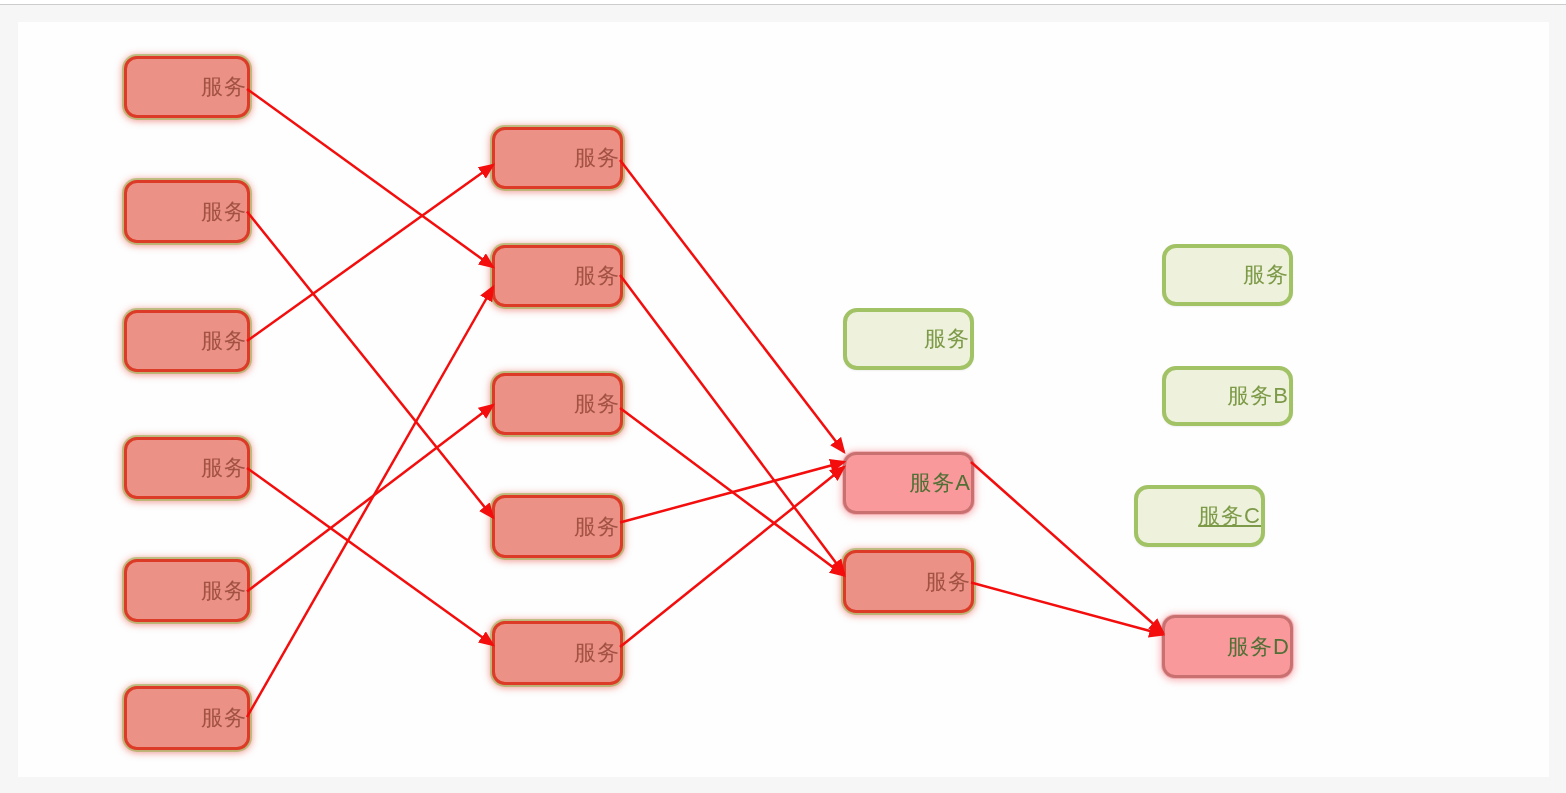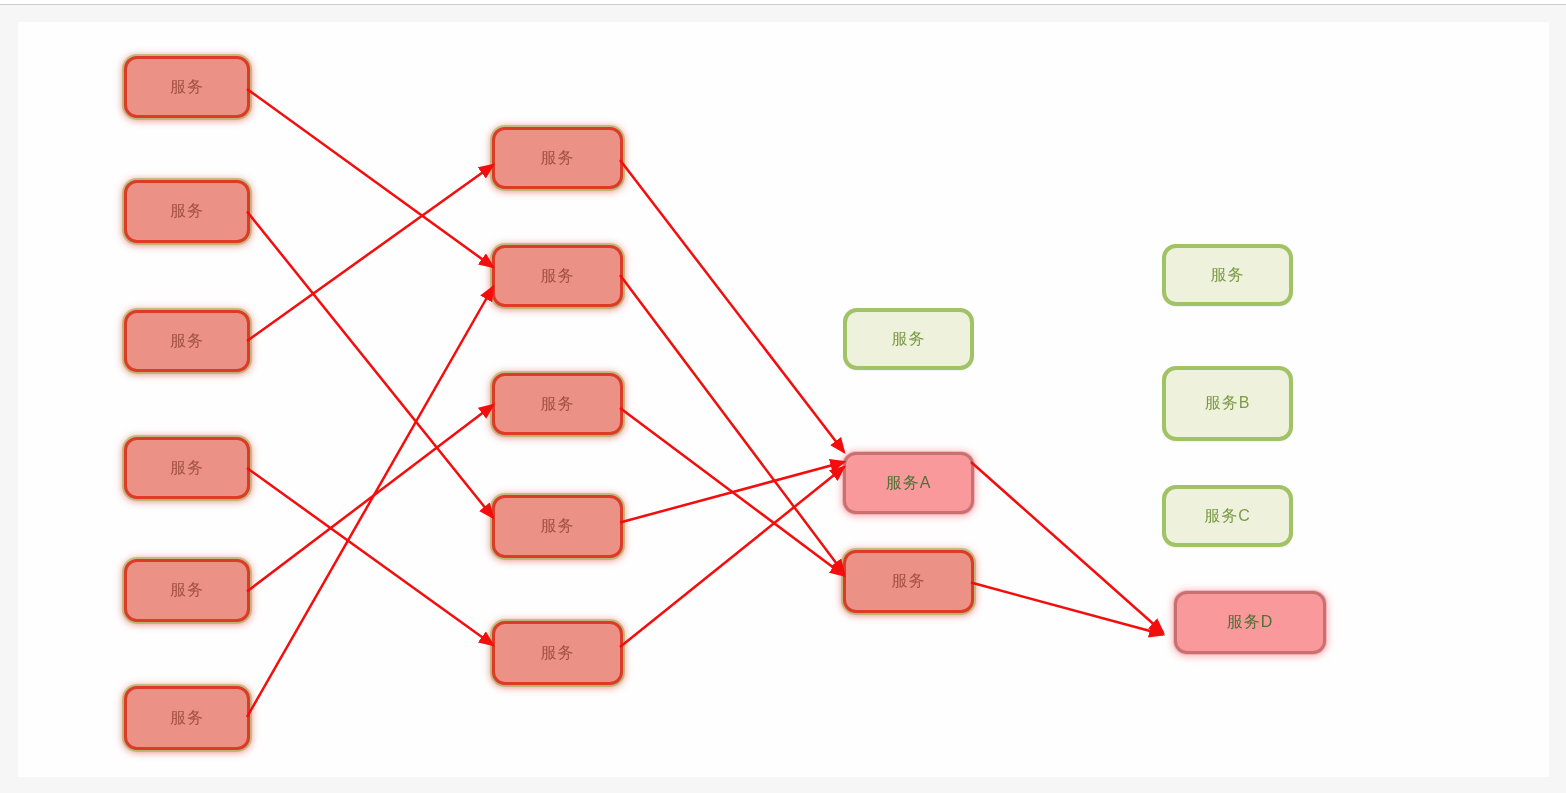--- a/index.html
+++ b/index.html
@@ -4,21 +4,21 @@
 <style>
   html,body{margin:0;padding:0;width:1566px;height:793px;overflow:hidden;
     font-family:"Liberation Sans","DejaVu Sans",sans-serif;background:var(--page-bg,#f6f6f7);}
   .topbar{position:absolute;left:0;top:0;width:1566px;height:4px;
     background:var(--topbar-bg,#fff);border-bottom:1px solid var(--topbar-line,#ccc);}
   .canvas{position:absolute;left:18px;top:22px;width:1531px;height:755px;
     background:var(--canvas-bg,#fefefe);}
   .nodes-layer,.edges-layer{position:absolute;left:0;top:0;width:1566px;height:793px;}
   .edges-layer{pointer-events:none;}
   .node{position:absolute;box-sizing:border-box;display:flex;align-items:center;
-    justify-content:center;font-size:16px;letter-spacing:1px;cursor:pointer;}
+    justify-content:flex-end;font-size:22px;letter-spacing:1px;cursor:pointer;}
   .node.alert{background:var(--alert-bg);border:3.5px solid var(--alert-border);
     border-radius:13px;color:var(--alert-text);
     box-shadow:0 0 0 2px rgba(146,175,70,.55),0 1px 7px 2px rgba(225,55,40,.5);}
   .node.ok{background:var(--ok-bg);border:4px solid var(--ok-border);
     border-radius:14px;color:var(--ok-text);
     box-shadow:0 1px 2px rgba(0,0,0,.06);}
   .node.pink{background:var(--pink-bg);border:3px solid var(--pink-border);
     border-radius:13px;color:var(--pink-text);
     box-shadow:0 0 0 1px rgba(230,120,125,.35),0 1px 7px 2px rgba(247,150,155,.65);}
 </style>
@@ -67,27 +67,27 @@
     </div>
     <div class="node pink" style="left: 843px; top: 452px; width: 131px; height: 62px;">
       <span>服务A</span>
     </div>
     <div class="node alert" style="left: 843px; top: 550px; width: 131px; height: 63px;">
       <span>服务</span>
     </div>
     <div class="node ok" style="left: 1162px; top: 244px; width: 131px; height: 62px;">
       <span>服务</span>
     </div>
-    <div class="node ok" style="left: 1162px; top: 366px; width: 131px; height: 75px;">
+    <div class="node ok" style="left: 1162px; top: 366px; width: 131px; height: 60px;">
       <span>服务B</span>
     </div>
-    <div class="node ok" style="left: 1162px; top: 485px; width: 131px; height: 62px;">
+    <div class="node ok" style="left: 1134px; top: 485px; width: 131px; height: 62px; text-decoration: underline;">
       <span>服务C</span>
     </div>
-    <div class="node pink" style="left: 1162px; top: 591px; width: 152px; height: 63px; margin-left: 12px;">
+    <div class="node pink" style="left: 1162px; top: 615px; width: 131px; height: 63px;">
       <span>服务D</span>
     </div>
   </div>
 
 <svg class="edges-layer" width="1566" height="793" viewBox="0 0 1566 793">
   <defs>
     <marker id="arrow" markerWidth="6.5" markerHeight="5.5" refX="5.5" refY="2.75" orient="auto">
       <path d="M0,0 L6.5,2.75 L0,5.5 z" fill="#f40d0d"></path>
     </marker>
   </defs>

